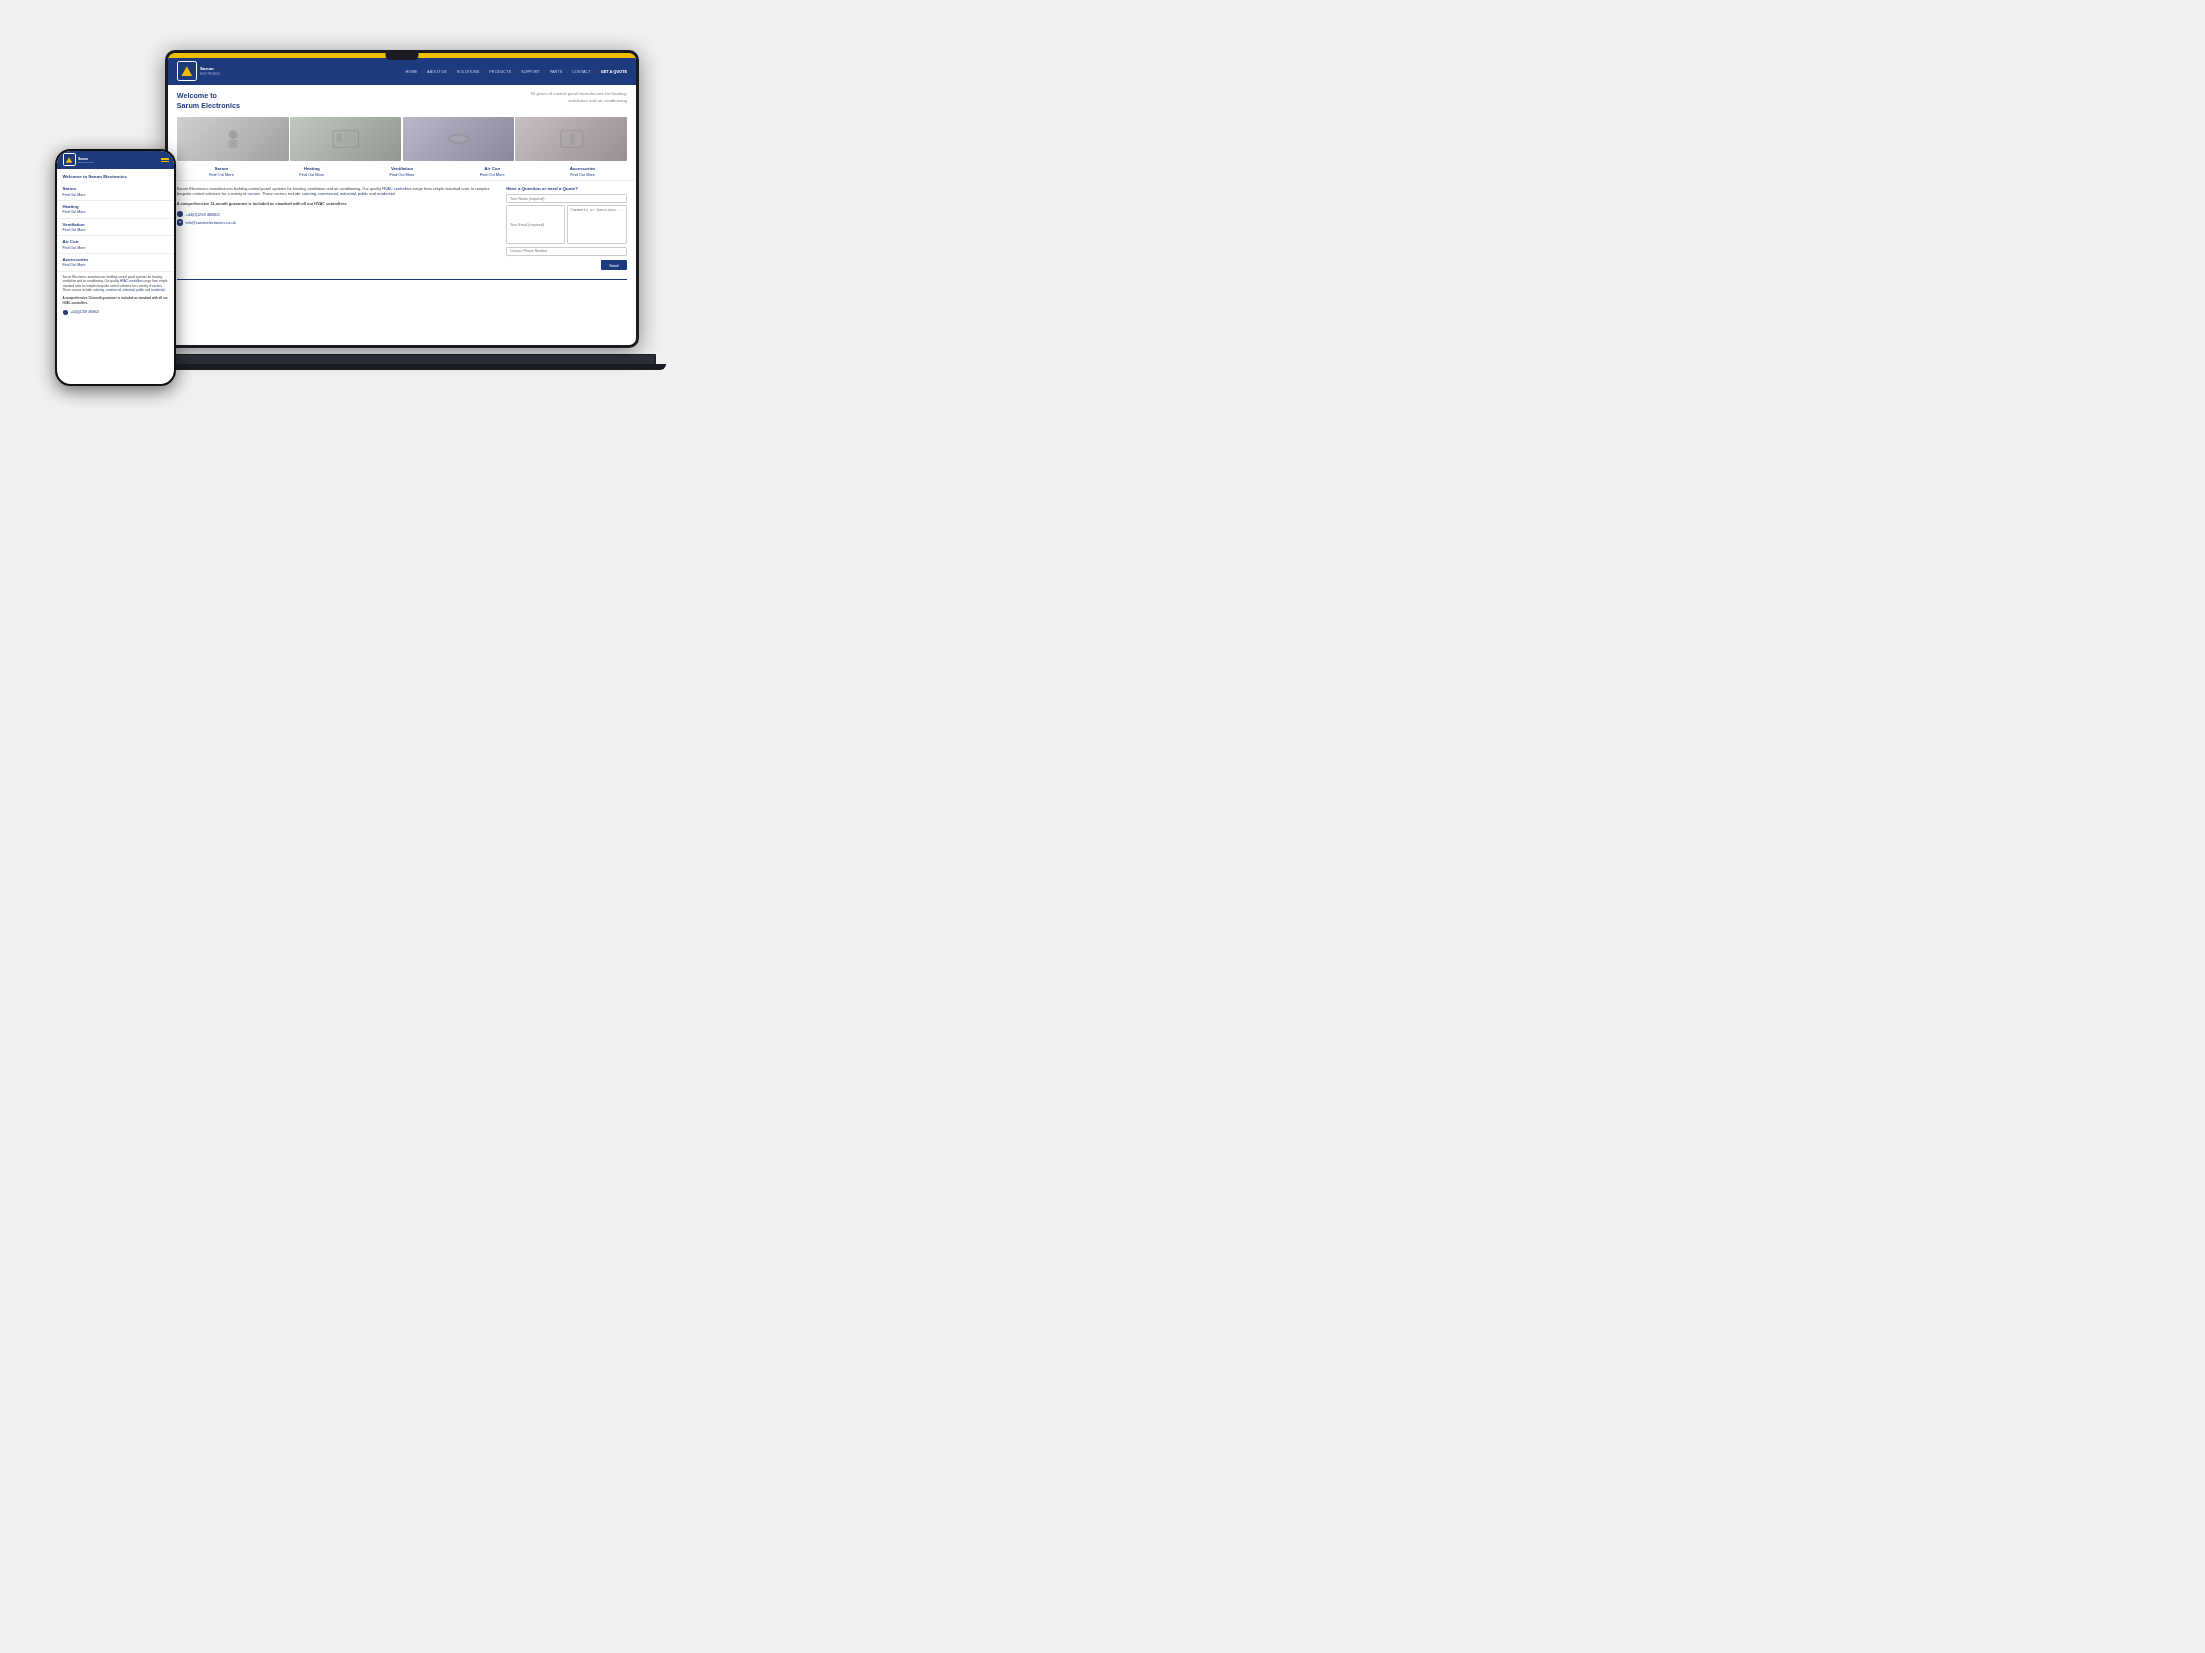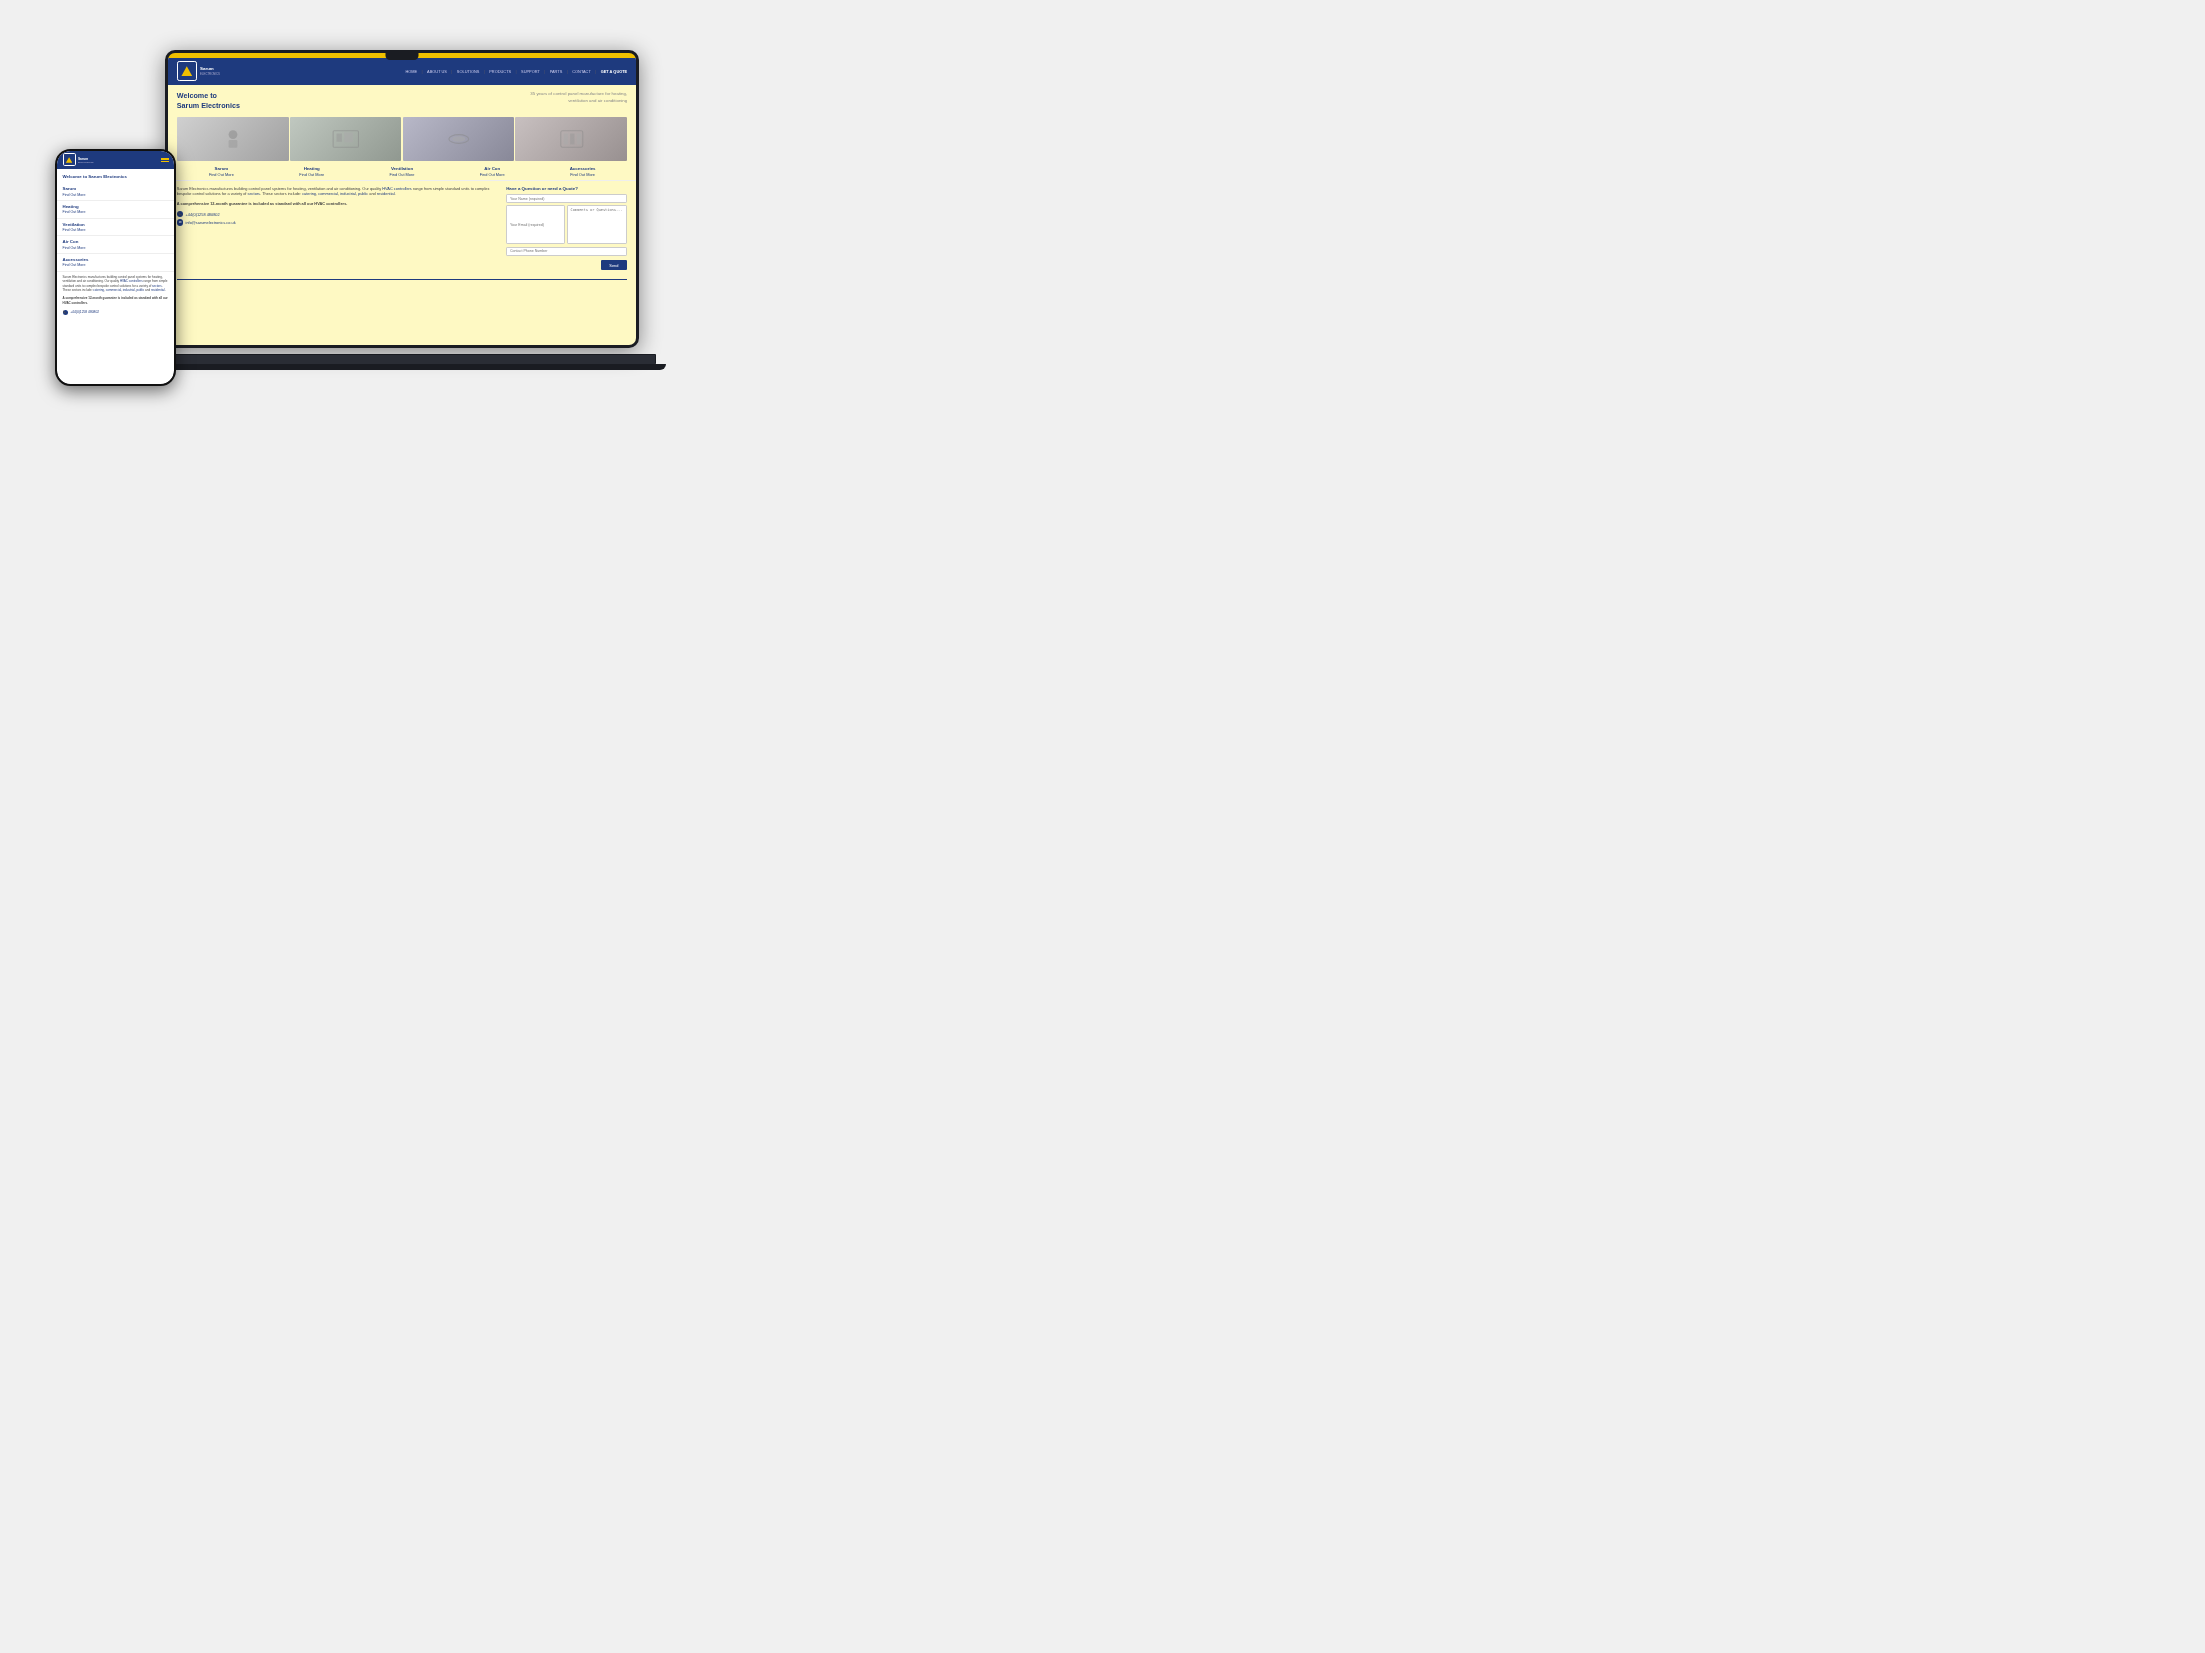--- a/index.html
+++ b/index.html
@@ -52,21 +52,21 @@
       transform: translateX(-50%);
       width: 33px;
       height: 10px;
       background: #1a1c22;
       border-radius: 0 0 4.4px 4.4px;
       z-index: 10;
     }
     .laptop-screen {
       width: 100%;
       height: calc(100% - 5.5px);
-      background: #fef9c3;
+      background: #ffffff;
       overflow: hidden;
     }
     .laptop-base {
       position: absolute;
       bottom: 0;
       left: -16.5px;
       width: 507px;
       height: 15.4px;
       background: #2a2d35;
       border-radius: 0 0 6.6px 6.6px;

